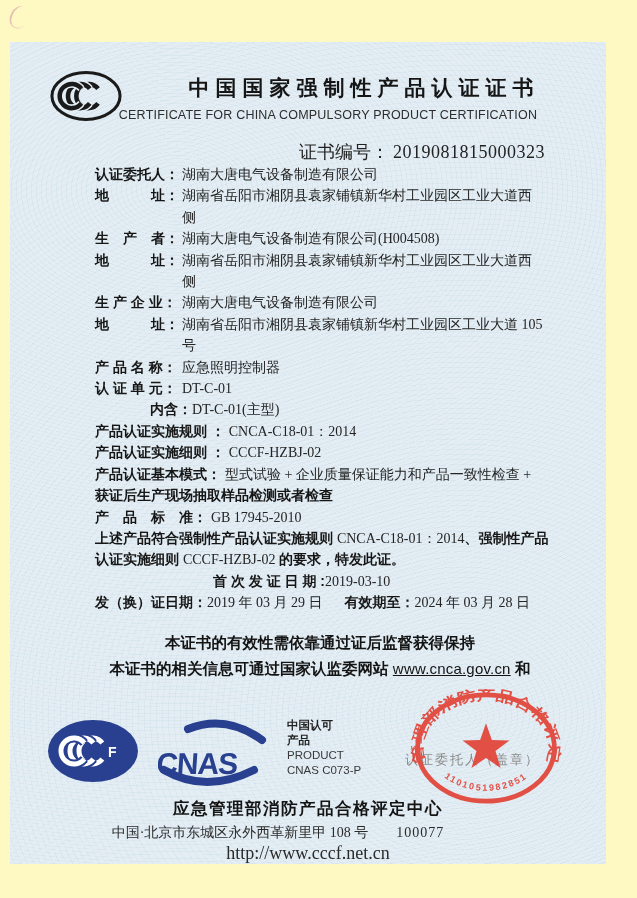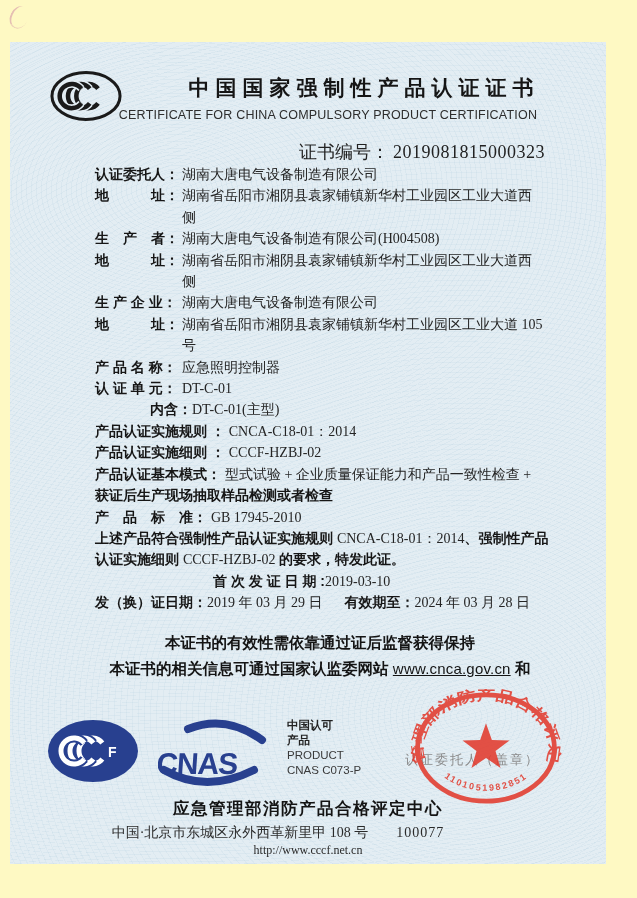--- a/index.html
+++ b/index.html
@@ -53,21 +53,21 @@
     letter-spacing:2px;font-family:"Liberation Serif",serif;z-index:1;}
   .seal{position:absolute;left:400px;top:647px;width:152px;height:118px;z-index:2;opacity:.88;}
 
   
   .issuer-name{position:absolute;left:0;top:756px;width:596px;text-align:center;
     font-size:16.5px;font-weight:700;letter-spacing:1.5px;color:#141414;}
   .issuer-addr{position:absolute;left:0;top:782px;width:536px;text-align:center;
     font-family:"Liberation Serif",serif;font-size:14px;color:#2a2a2a;}
   .issuer-addr .post{margin-left:28px;letter-spacing:1px;}
   .issuer-web{position:absolute;left:0;top:801px;width:596px;text-align:center;
-    font-family:"Liberation Serif",serif;font-size:12px;color:#2a2a2a;}
+    font-family:"Liberation Serif",serif;font-size:18px;color:#2a2a2a;}
 
   
   .serial{position:absolute;left:22px;top:864px;color:#c9281d;font-size:20px;letter-spacing:4px;}
   .serial .num{margin-left:18px;}
 
   svg{display:block;}
 </style>
 </head>
 <body>
 

